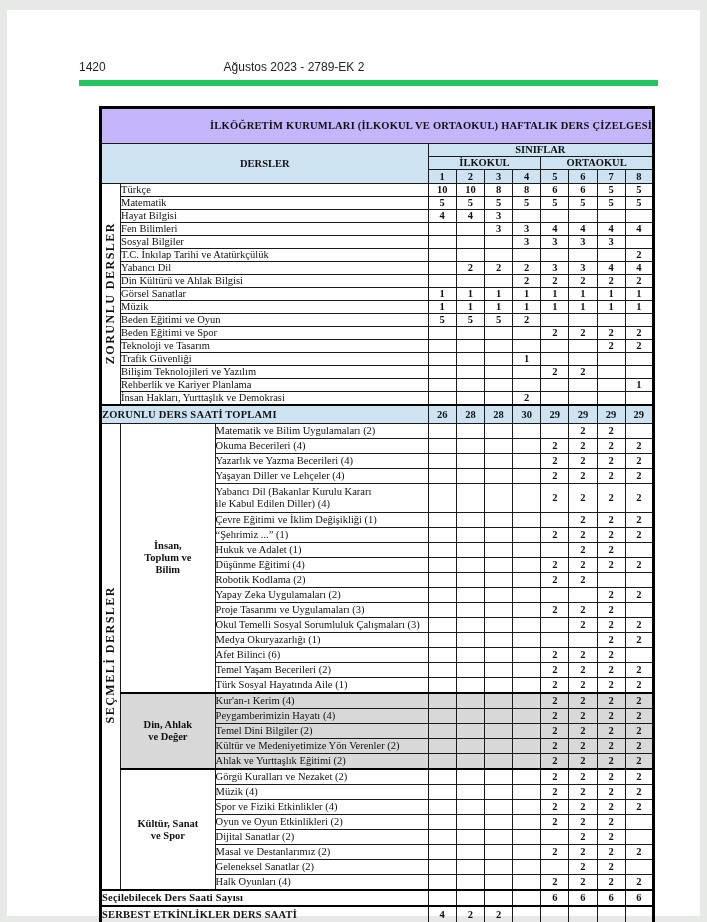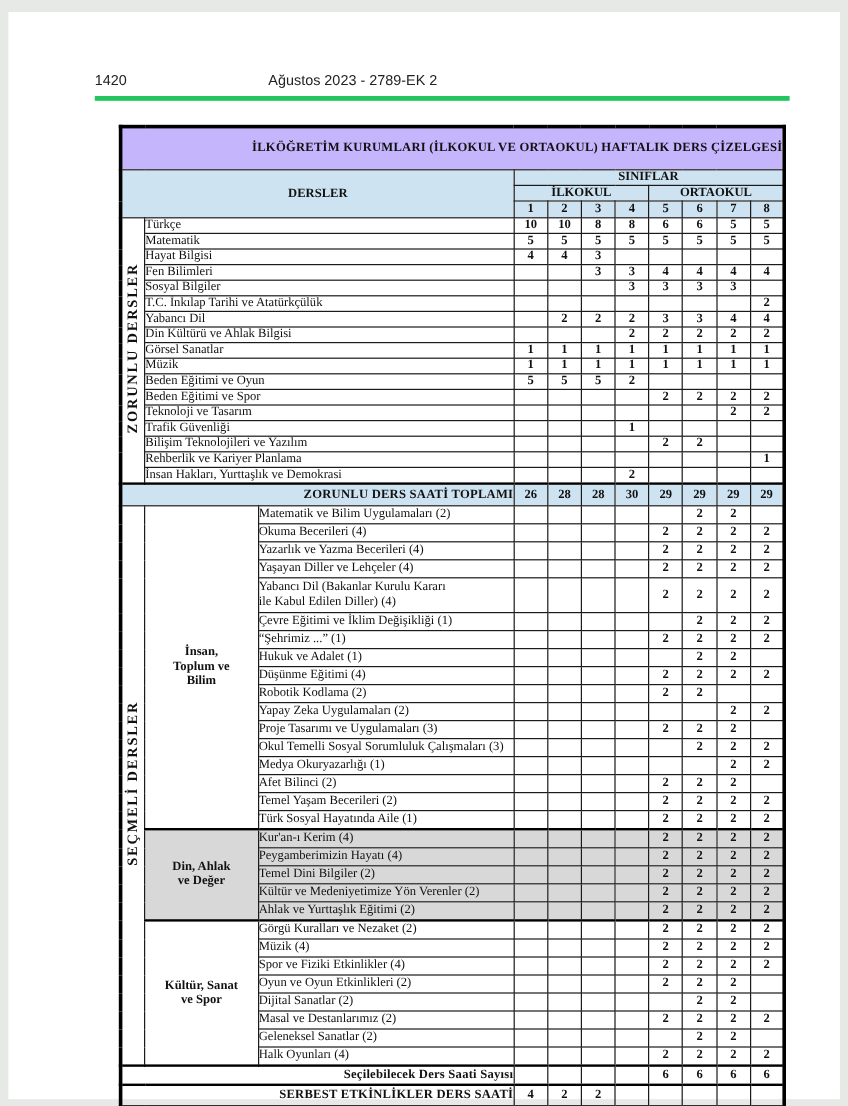--- a/index.html
+++ b/index.html
@@ -11,21 +11,21 @@
   }
   .page{
     position:absolute;left:7px;top:10px;right:7px;bottom:6px;
     background:#ffffff;
   }
   .content{margin:0 42px 0 72px;}
   
   .doc-header{
     display:flex;align-items:flex-end;
     padding-top:50px;padding-bottom:6px;
-    border-bottom:4px solid #22c55e;
+    border-bottom:6px solid #22c55e;
     font-family:"Liberation Sans","DejaVu Sans",sans-serif;
     font-size:12px;color:#222;
   }
   .doc-header .left{width:120px;text-align:left;}
   .doc-header .mid{flex:1;text-align:center;}
   .doc-header .right{width:190px;text-align:center;}
   
   table.sched{
     border-collapse:collapse;table-layout:fixed;
     margin-top:20px;margin-left:20px;
@@ -59,21 +59,21 @@
     writing-mode:vertical-rl;transform:rotate(180deg);
     letter-spacing:1.5px;font-size:12px;font-weight:bold;
     display:inline-block;margin:0 auto;
   }
   td.grp{
     text-align:center;padding-left:4px;font-weight:bold;
     white-space:pre-line;font-size:10.5px;
   }
   tr.t2 td{border-top:2px solid #000;}
   td.lbl{
-    text-align:right;padding-left:4px;font-weight:bold;font-size:11.5px;
+    text-align:left;padding-left:4px;font-weight:bold;font-size:11.5px;
     letter-spacing:.2px;
   }
   .r-ztot td{height:17px;}
   .r-f1 td{height:14px;}
   .r-f2 td{height:16px;}
   .r-f3 td{height:18px;}
 </style>
 </head>
 <body>
 
@@ -473,21 +473,21 @@
             <td class="num"></td>
             <td class="num"></td>
             <td class="num"></td>
             <td class="num"></td>
             <td class="num"></td>
             <td class="num"></td>
             <td class="num">2</td>
             <td class="num">2</td>
           </tr>
           <tr class="r-s">
-            <td class="name">Afet Bilinci (2)</td>
+            <td class="name">Afet Bilinci (6)</td>
             <td class="num"></td>
             <td class="num"></td>
             <td class="num"></td>
             <td class="num"></td>
             <td class="num">2</td>
             <td class="num">2</td>
             <td class="num">2</td>
             <td class="num"></td>
           </tr>
           <tr class="r-s">

